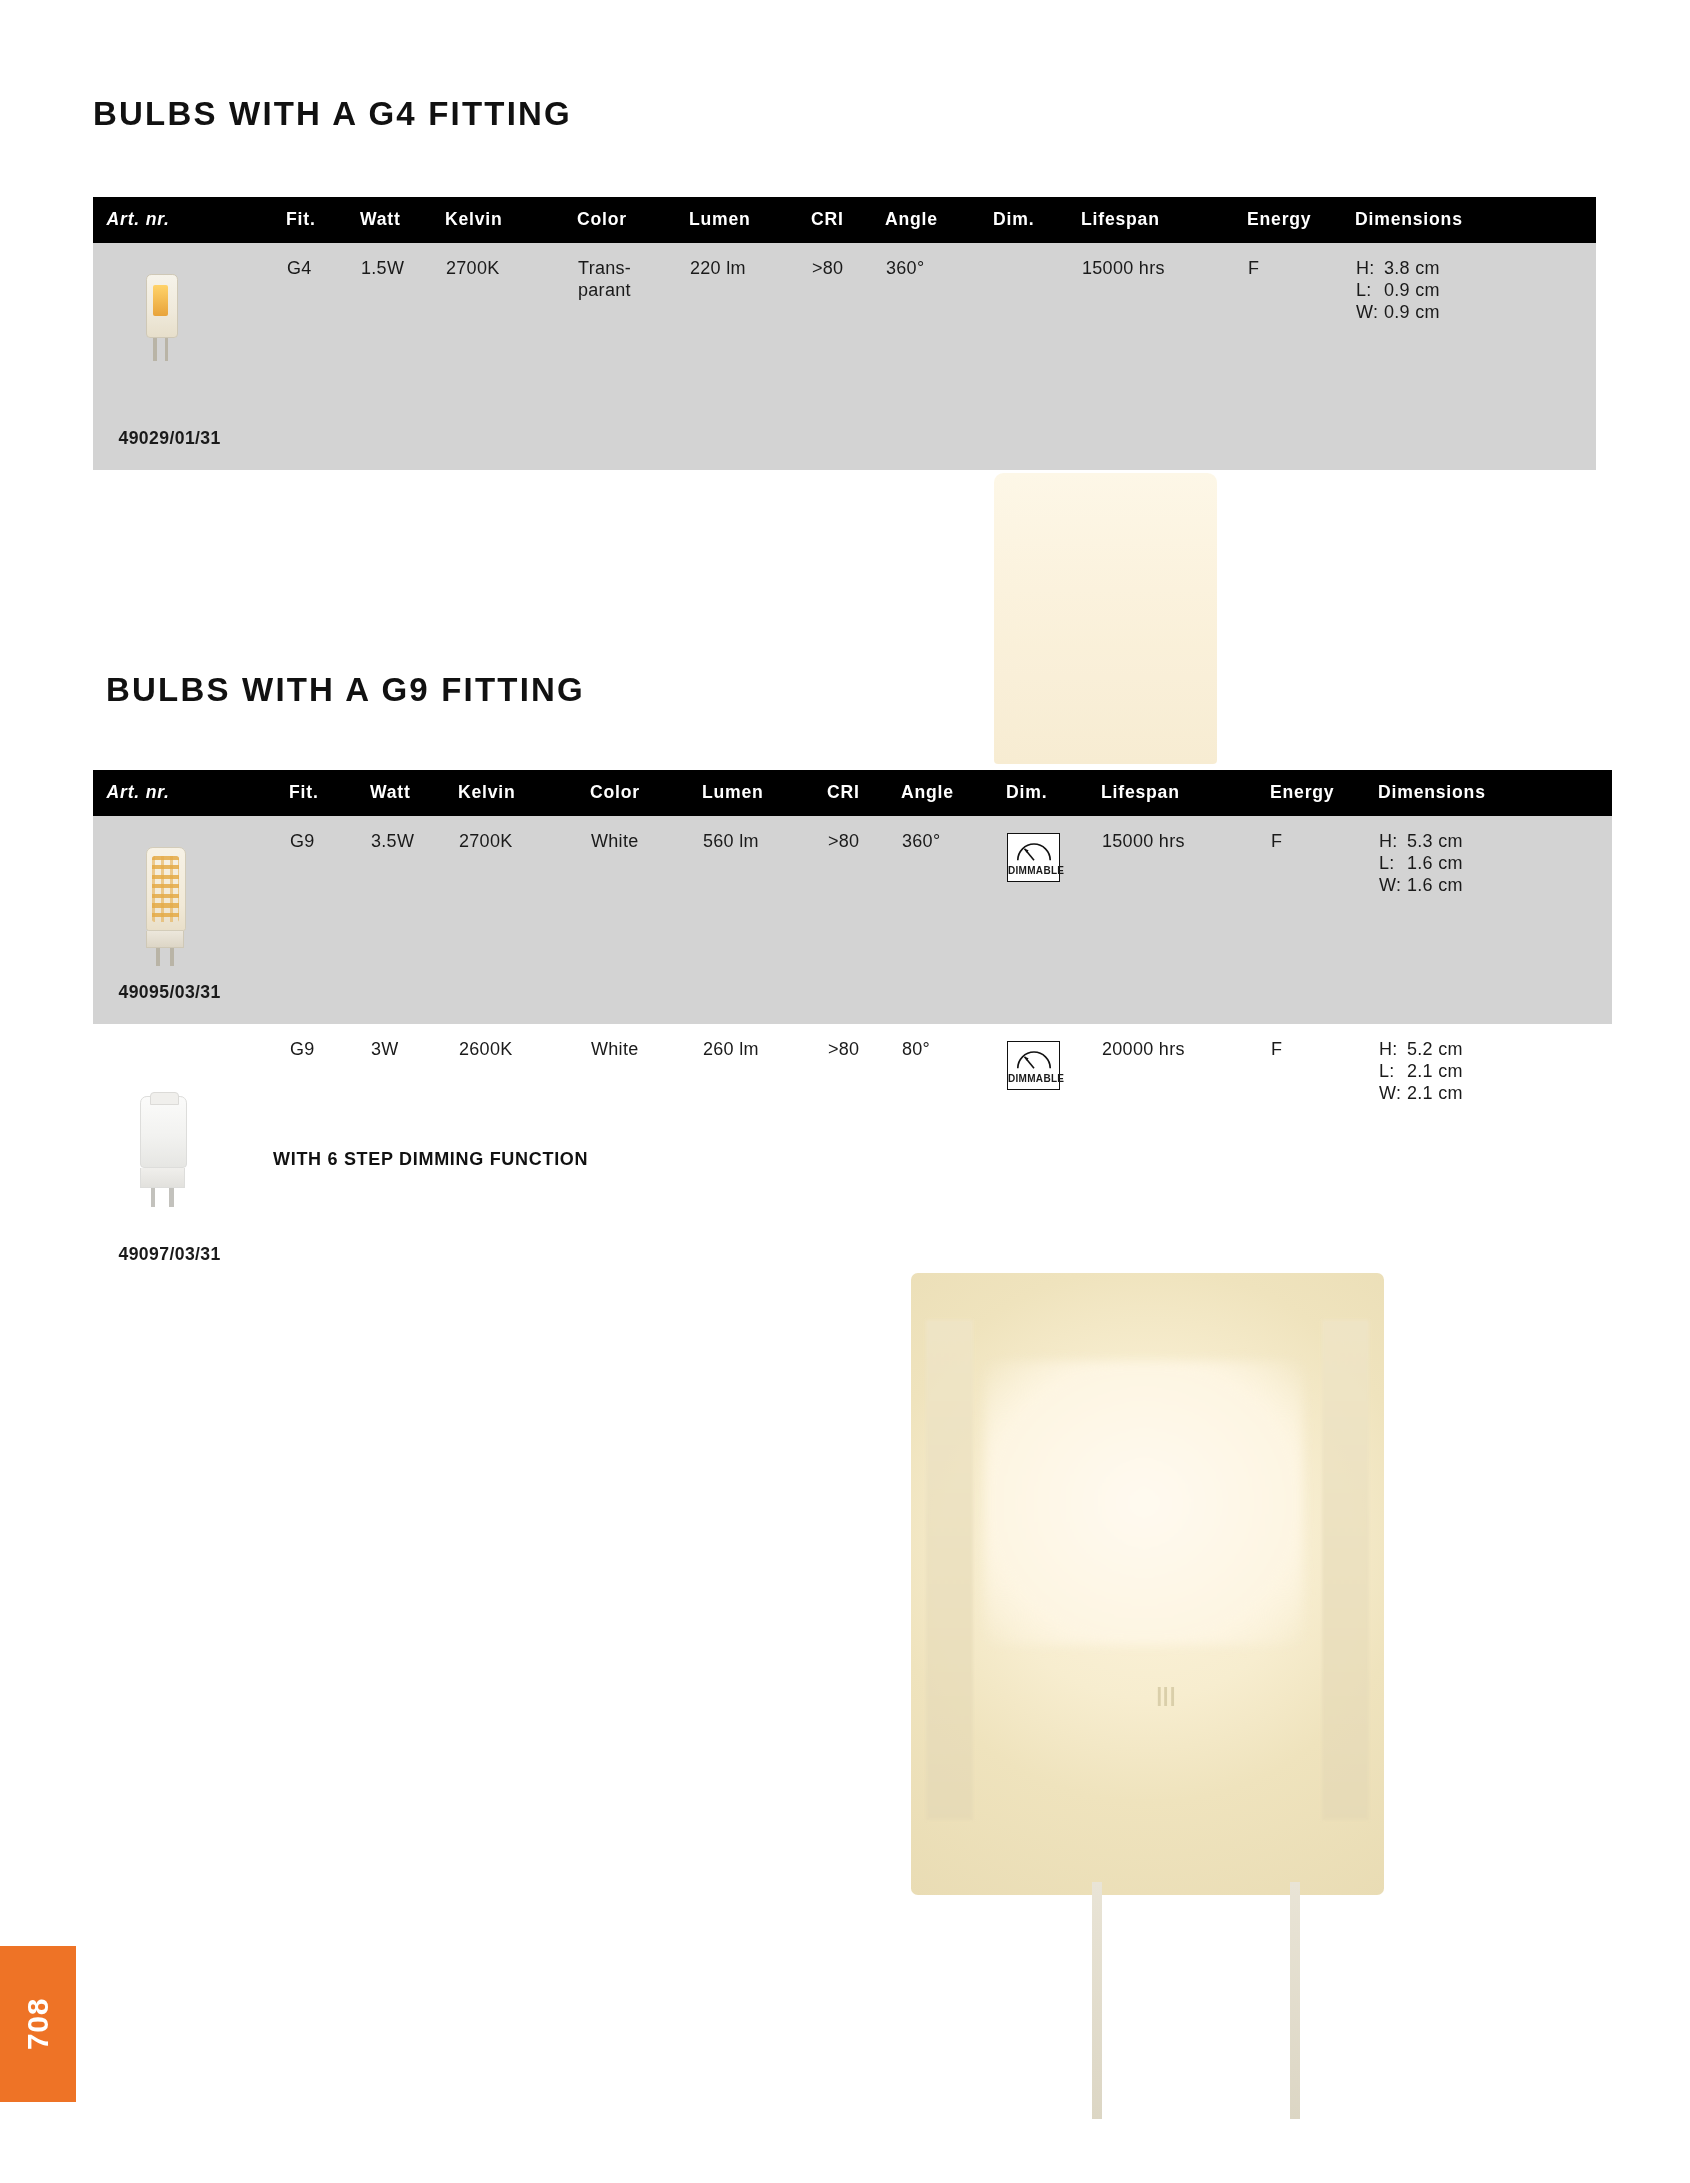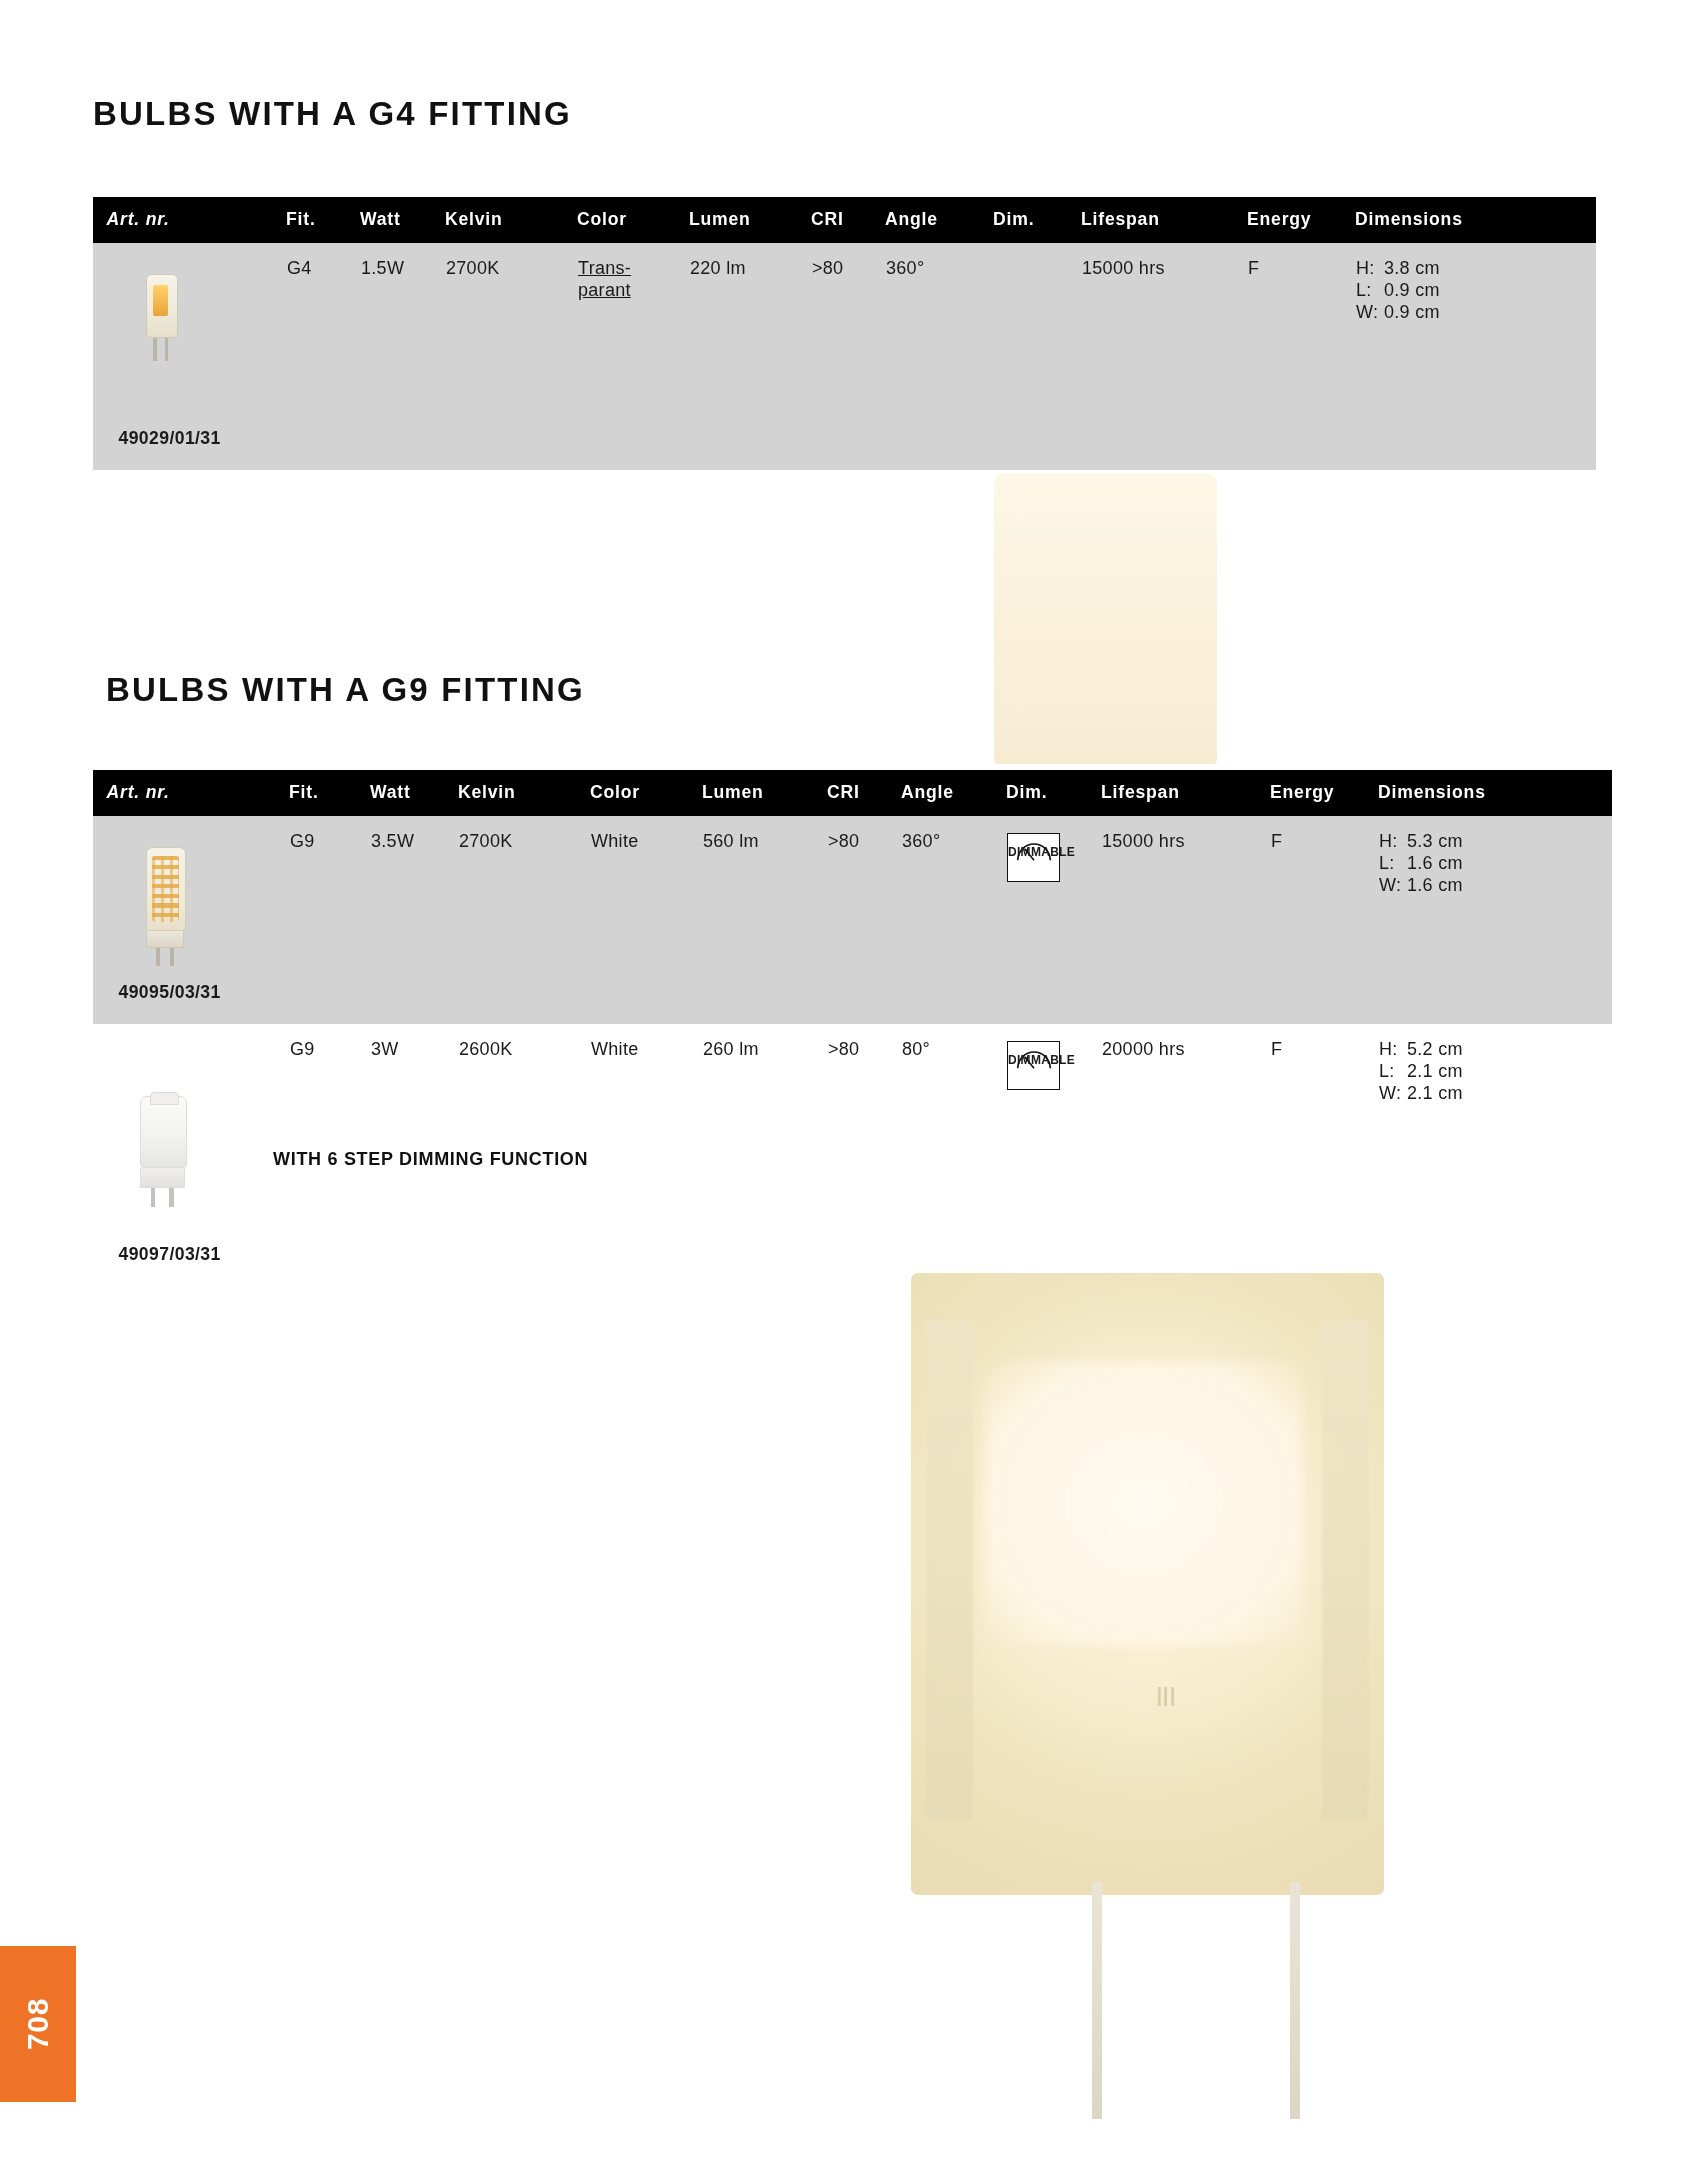--- a/index.html
+++ b/index.html
@@ -172,31 +172,31 @@
   .dim-badge {
     width: 53px; height: 49px;
     border: 1.4px solid #111111;
     background: #ffffff;
     box-sizing: border-box;
     position: relative;
     margin-top: 2.7px;
   }
   .dim-badge svg { position: absolute; left: 7.4px; top: 5.4px; }
   .dim-badge .dim-label {
-    position: absolute; left: 0; right: 0; bottom: 22px;
-    text-align: center; font-size: 12px; font-weight: bold; letter-spacing: 0.3px;
+    position: absolute; left: 0; right: 0; bottom: 4px;
+    text-align: center; font-size: 10px; font-weight: bold; letter-spacing: 0.3px;
   }
 
   
   .dims { display: block; }
   .dims .dim-line { display: block; white-space: nowrap; }
   .dims .k { display: inline-block; width: 28px; }
 
   
-  td.wrap { white-space: normal; text-decoration: underline; }
+  td.wrap { white-space: normal; }
 
   
   #note-3step {
     position: absolute;
     left: 273px;
     top: 1149px;
     font-size: 18px;
     font-weight: bold;
     letter-spacing: 0.7px;
     color: #111111;

